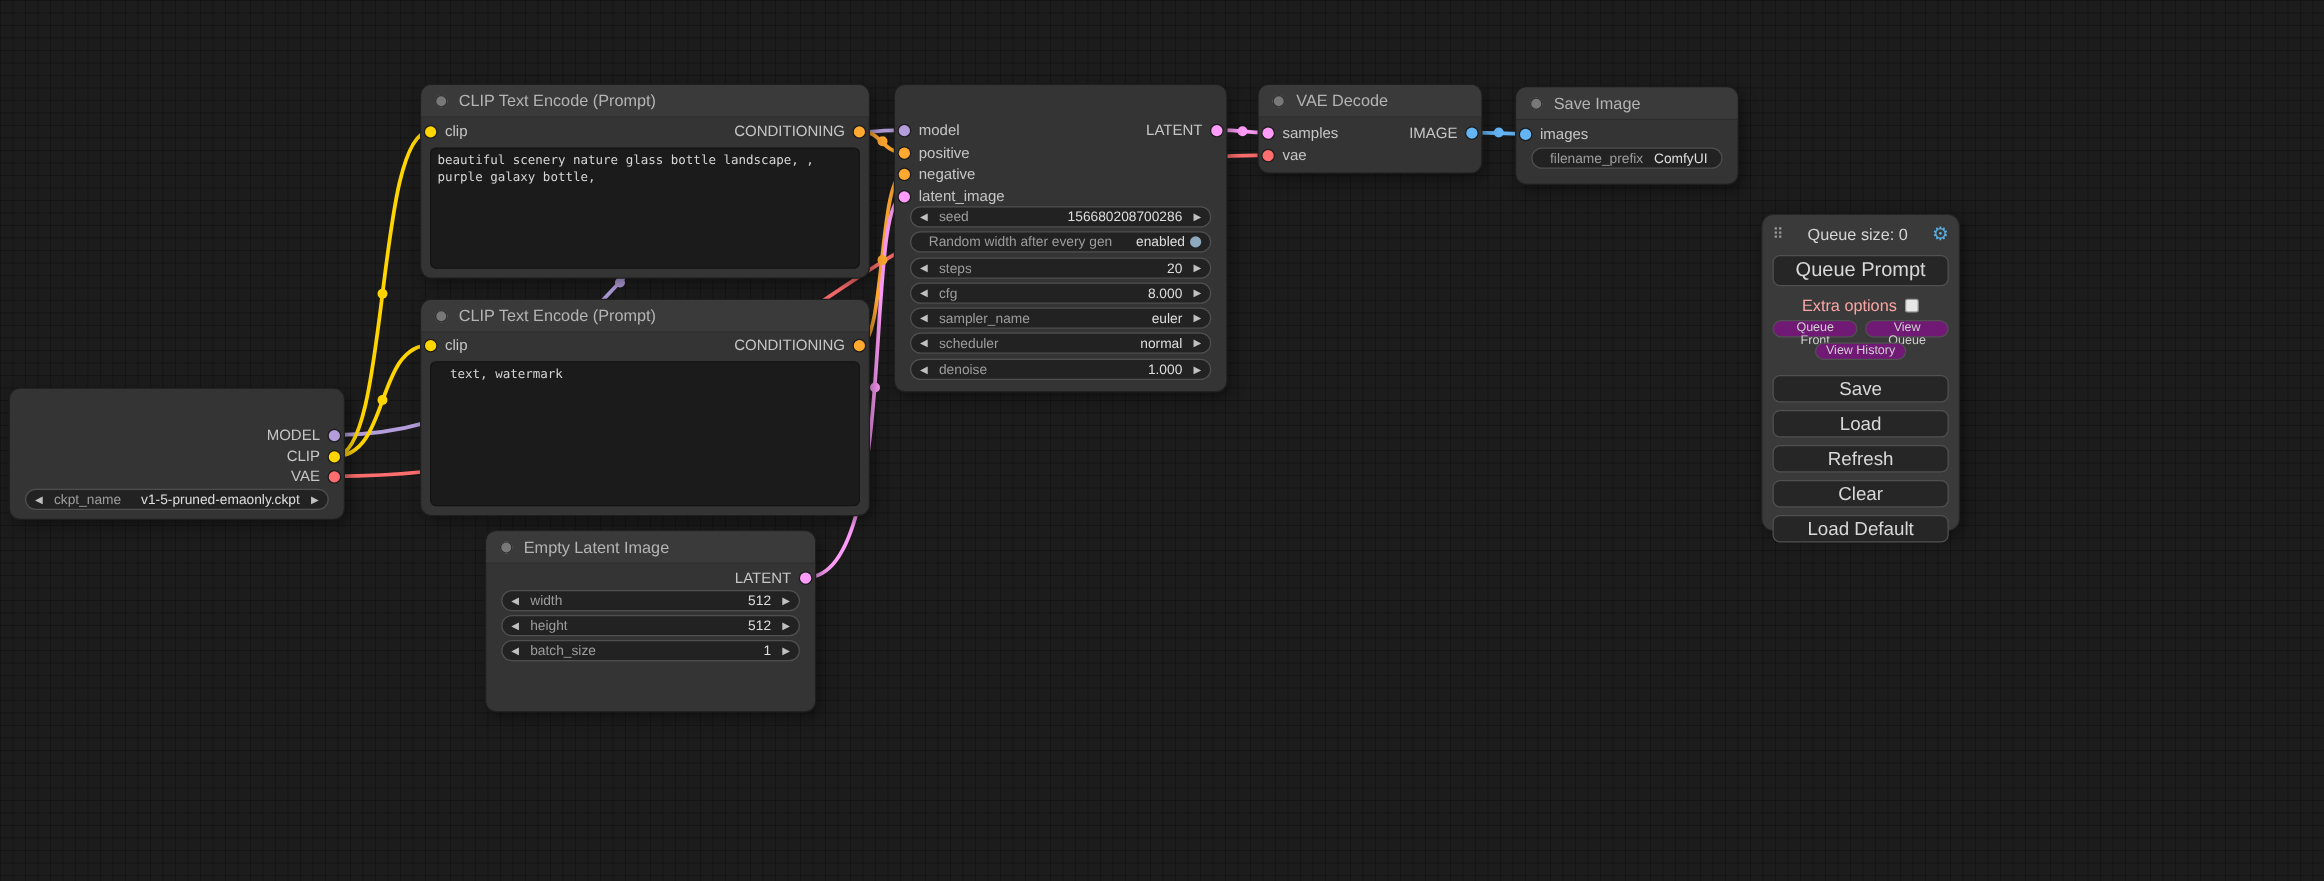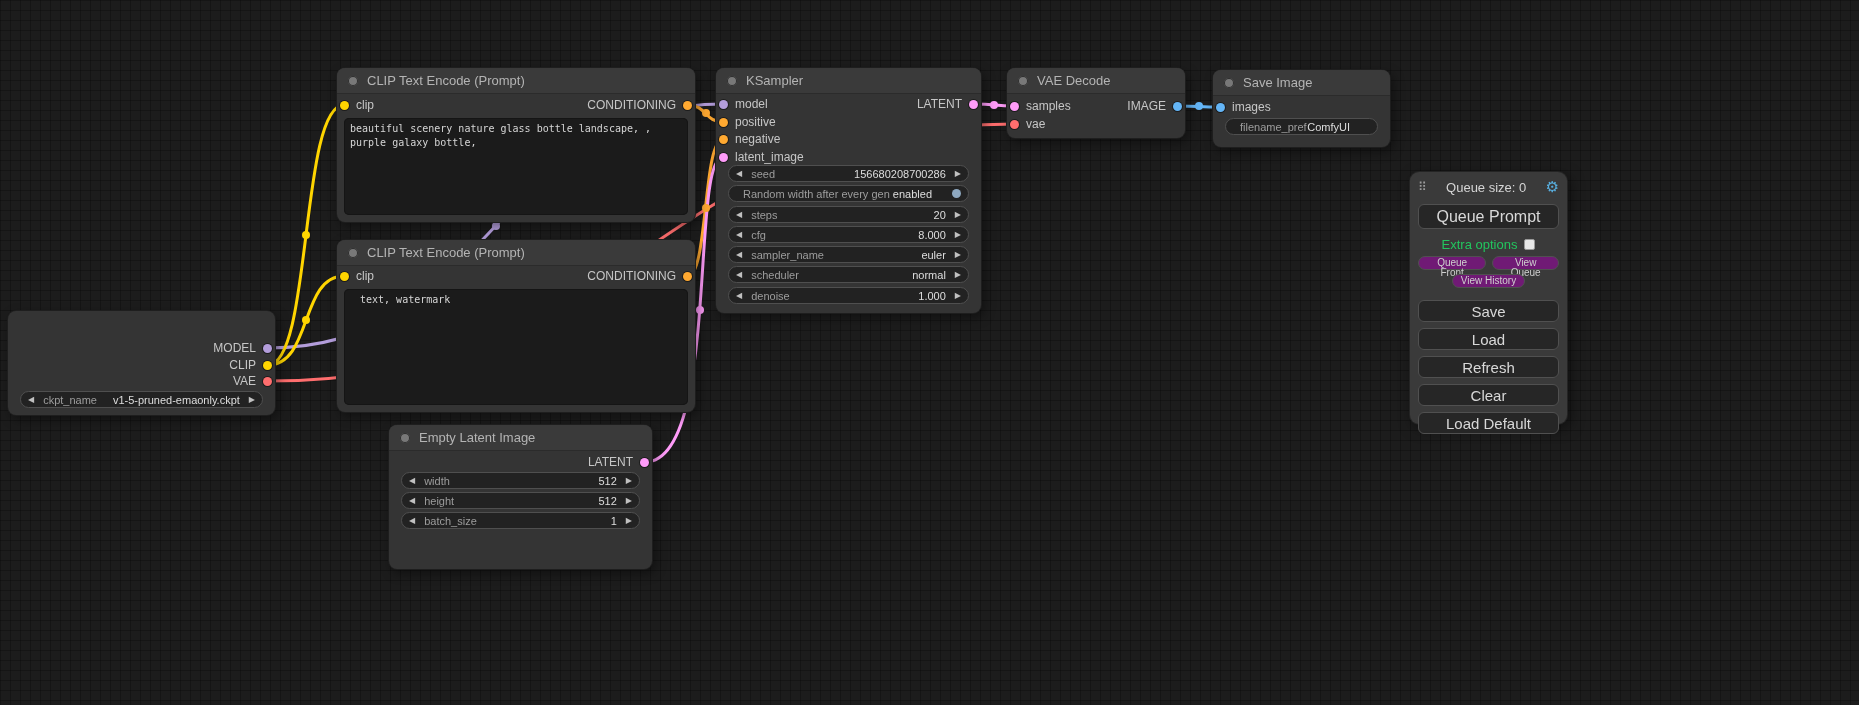--- a/index.html
+++ b/index.html
@@ -48,21 +48,21 @@
     border-radius:9px;
     display:flex; align-items:center;
     padding:0 7px;
     font-size:11px; color:#9d9d9d;
     white-space:nowrap;
   }
   .widget .arrow { font-size:8px; color:#c0c0c0; line-height:1; }
   .widget .wname { margin-left:9px; overflow:hidden; }
   .widget .wval  { margin-left:auto; margin-right:9px; color:#dedede; }
   .widget.noarrow .wname { margin-left:7px; }
-  .widget.noarrow .wval  { margin-right:20px; }
+  .widget.noarrow .wval  { margin-right:4px; }
   .toggle-dot { width:9px; height:9px; border-radius:50%; flex:none; }
 
   .textarea {
     position:absolute; left:7px; right:7px;
     background:#1b1b1b;
     border-radius:5px;
     padding:4px 6px;
     font-family:"DejaVu Sans Mono", monospace;
     font-size:10px; line-height:1.35; color:#d6d6d6;
     white-space:pre-wrap; word-break:break-word;
@@ -86,21 +86,21 @@
     background:#262626;
     border:1px solid #505050;
     border-radius:6px;
     color:#d8d8d8; font-size:15px;
     font-family:"Liberation Sans", sans-serif;
     padding:2px 0; height:22px;
     cursor:pointer;
   }
   .btn.qp { font-size:16px; height:25px; margin-top:7px; }
   .btn.gap { margin-top:12px; }
-  .extra { display:flex; justify-content:center; align-items:center; gap:7px; font-size:13px; color:#22c55e; margin-top:8px; height:15px; }
+  .extra { display:flex; justify-content:center; align-items:center; gap:7px; font-size:13px; color:#fca5a5; margin-top:8px; height:15px; }
   .checkbox { width:11px; height:11px; background:#e8e8e8; border:1px solid #9a9a9a; border-radius:2px; cursor:pointer; }
   .small-row { display:flex; justify-content:center; gap:6px; margin-top:4px; }
   .small-btn {
     background:#701a75; border:1px solid #505050; border-radius:8px;
     color:#cfcfcf; font-size:10px; font-family:"Liberation Sans", sans-serif;
     padding:1px 8px; height:14px; line-height:1; cursor:pointer;
   }
 </style>
 </head>
 <body>
@@ -204,24 +204,20 @@
     </div>
     <div class="widget" style="top:87px">
       <span class="arrow">◀</span>
       <span class="wname">batch_size</span>
       <span class="wval">1</span>
       <span class="arrow">▶</span>
     </div>
   </div>
 
   <div class="node" style="left:716px; top:68px; width:265px; height:245px;">
-    <div class="node-title">
-      <span class="title-dot"></span>
-      <span>KSampler</span>
-    </div>
     <div class="row in" style="top:28px">
       <span class="dot" style="background: rgb(179, 157, 219);"></span>
       <span>model</span>
     </div>
     <div class="row out" style="top:28px">
       <span>LATENT</span>
       <span class="dot" style="background: rgb(255, 156, 249);"></span>
     </div>
     <div class="row in" style="top:46px">
       <span class="dot" style="background: rgb(255, 169, 49);"></span>

